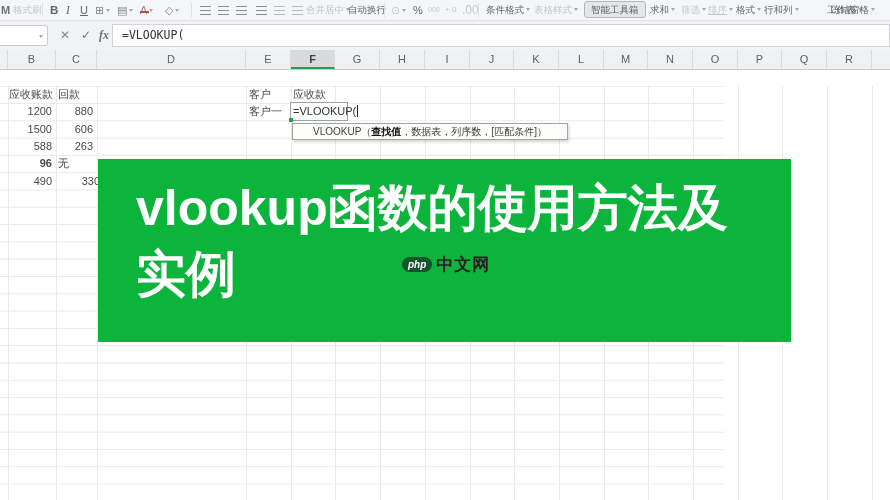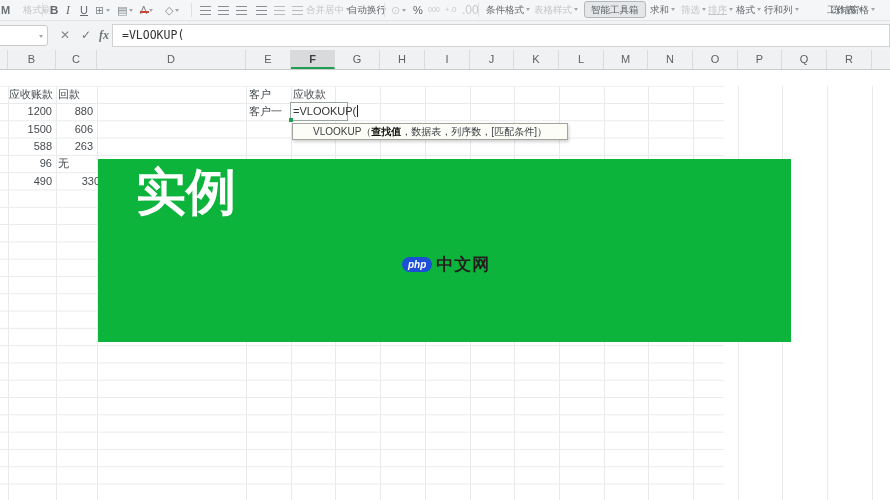--- a/index.html
+++ b/index.html
@@ -83,21 +83,21 @@
   .logo-name { font-size:17px; font-weight:900; color:#241e1f; margin-left:4px;
                letter-spacing:1px; }
 </style>
 </head>
 <body>
 
 <div id="app">
 
   <div class="toolbar">
     <span class="tb glyph" style="left:1px;color:#6e7276;font-weight:bold;">M</span>
-    <span class="tb gray" style="left:23px;">格式刷</span>
+    <span class="tb gray" style="left:13px;">格式刷</span>
     <span class="sep" style="left:42px;"></span>
     <span class="tb bold-b" style="left:50px;">B</span>
     <span class="tb ital-i" style="left:66px;">I</span>
     <span class="tb undl-u" style="left:80px;">U</span>
     <span class="tb glyph" style="left:95px;"><span>⊞</span><span class="caret"></span></span>
     <span class="tb glyph" style="left:117px;"><span>▤</span><span class="caret"></span></span>
     <span class="tb glyph acolor" style="left:140px;"><span>A</span><i></i><span class="caret"></span></span>
     <span class="tb glyph" style="left:165px;"><span>◇</span><span class="caret"></span></span>
     <span class="sep" style="left:191px;"></span>
     <span class="tb" style="left:200px;"><span class="al-icon"></span></span>
@@ -180,40 +180,41 @@
       <div class="vline" style="left: 8px;"></div>
 
     <div class="cell" style="left:9px;top:0;width:46px;">应收账款</div>
     <div class="cell" style="left:58px;top:0;width:38px;">回款</div>
     <div class="cell r" style="left:8px;top:17px;width:44px;text-align:right;">1200</div>
     <div class="cell r" style="left:56px;top:17px;width:37px;">880</div>
     <div class="cell r" style="left:8px;top:35px;width:44px;">1500</div>
     <div class="cell r" style="left:56px;top:35px;width:37px;">606</div>
     <div class="cell r" style="left:8px;top:52px;width:44px;">588</div>
     <div class="cell r" style="left:56px;top:52px;width:37px;">263</div>
-    <div class="cell r" style="left:8px;top:69px;width:44px;">96</div>
+    <div class="cell r" style="left:8px;top:69px;width:44px;font-weight:bold;">96</div>
     <div class="cell" style="left:58px;top:69px;width:37px;">无</div>
     <div class="cell r" style="left:8px;top:87px;width:44px;">490</div>
     <div class="cell r" style="left:56px;top:87px;width:44px;">330</div>
 
     <div class="cell" style="left:249px;top:0;width:42px;">客户</div>
     <div class="cell" style="left:293px;top:0;width:42px;">应收款</div>
     <div class="cell" style="left:249px;top:17px;width:42px;">客户一</div>
 
     <div class="editbox">
       <span>=VLOOKUP(</span><span class="tcaret"></span>
       <span class="dot"></span>
     </div>
 
     <div class="tooltip">
       <span>VLOOKUP</span><span>（</span><b>查找值</b><span>，数据表，列序数，[匹配条件]）</span>
     </div>
 
     <div class="banner" id="banner" style="background: rgb(13, 180, 60);">
+      <div class="bline bline1">vlookup函数的使用方法及</div>
       <div class="bline">实例</div>
       <div class="logo">
-        <span class="logo-badge" id="logoBadge" style="background: #1d4ed8; font-style: italic;">php</span>
+        <span class="logo-badge" id="logoBadge" style="background: #14532d; font-style: italic;">php</span>
         <span class="logo-name">中文网</span>
       </div>
     </div>
 
   </div>
 </div>
 
 </body></html>

